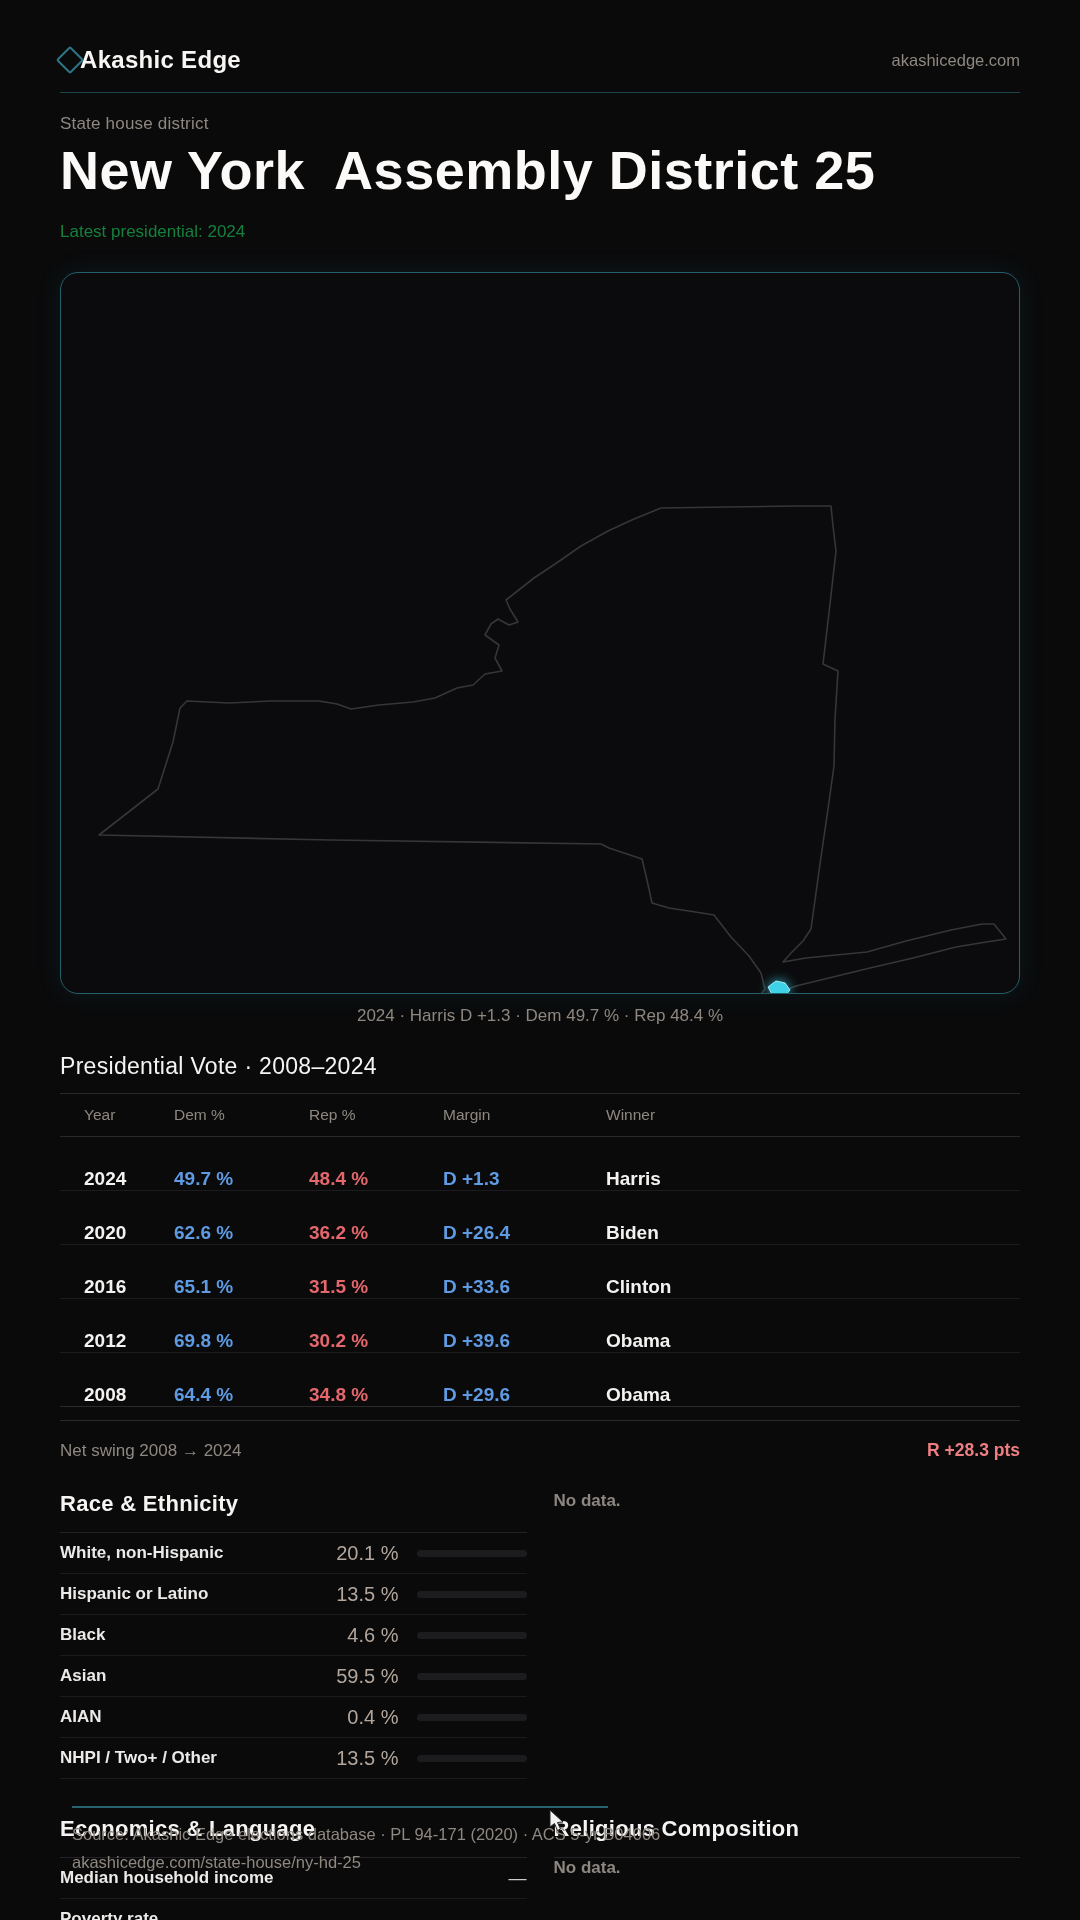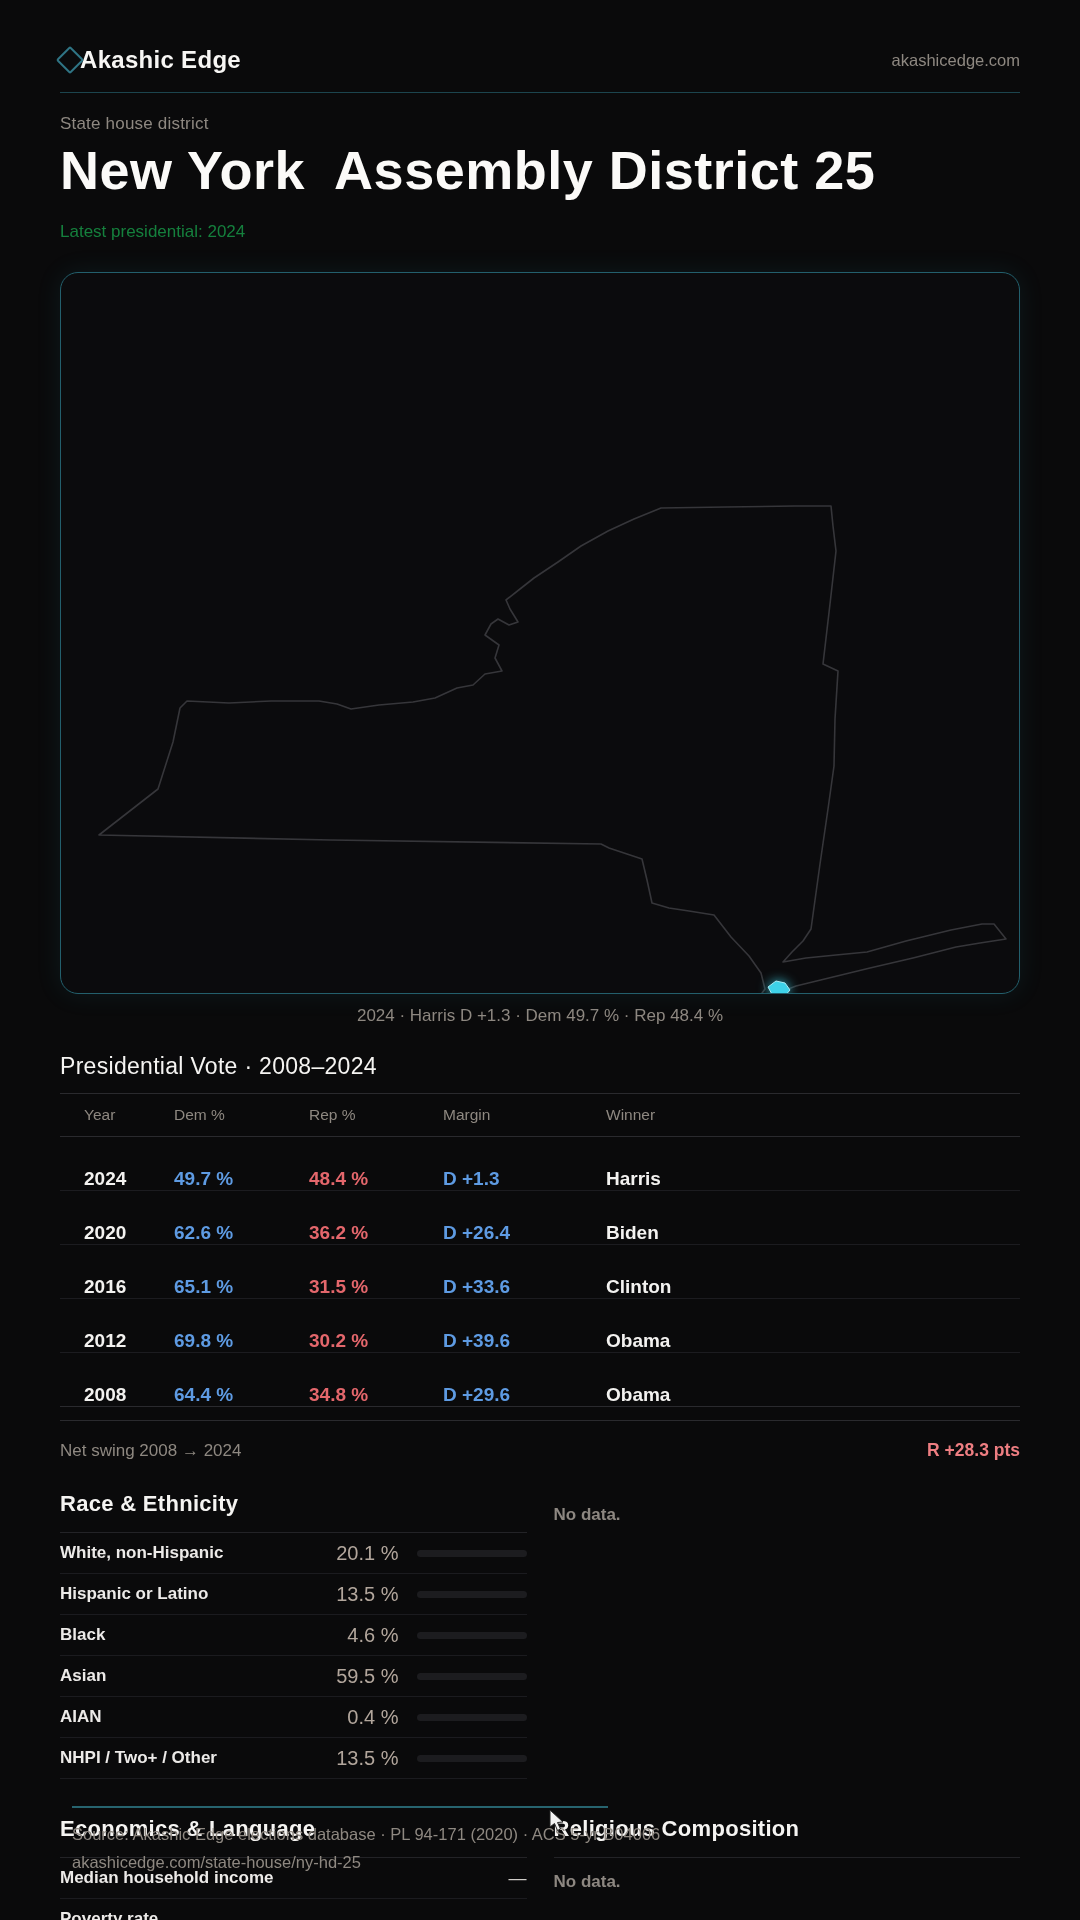--- a/index.html
+++ b/index.html
@@ -61,21 +61,21 @@
   .grid{display:grid;grid-template-columns:1fr 1fr;column-gap:27px;margin-top:30px;}
   .grid2{margin-top:37px;}
   .col-heading{font-size:22px;font-weight:bold;color:#f5f4f2;padding-bottom:15px;
                border-bottom:1px solid #232327;letter-spacing:.3px;}
   .stat-row{display:flex;align-items:center;height:40px;border-bottom:1px solid #1b1b1f;}
   .stat-label{flex:1;font-size:17px;font-weight:bold;color:#eceae8;}
   .stat-value{width:70px;text-align:right;font-size:20px;color:#b2a69c;margin-right:18px;}
   .bar{width:110px;height:7px;background:#1c1c1f;border-radius:4px;overflow:hidden;}
   .bar-fill{height:100%;background:#bdbdc2;border-radius:4px;}
   .econ-value{width:70px;text-align:right;font-size:18px;color:#cfccc8;margin-right:0;}
-  .no-data{margin-top:14px;font-size:17px;font-weight:bold;color:#8d8781;}
+  .no-data{font-size:17px;font-weight:bold;color:#8d8781;}
 
   
   .footer{position:absolute;left:72px;top:1806px;width:960px;pointer-events:none;z-index:5;}
   .footer-divider{width:536px;height:2px;background:#27646f;}
   .footer p{margin:0;font-size:16.5px;color:#8e8881;}
   .footer .l1{margin-top:17px;}
   .footer .l2{margin-top:9px;}
 
   .cursor{position:absolute;left:549px;top:1809px;z-index:9;}
 </style>

